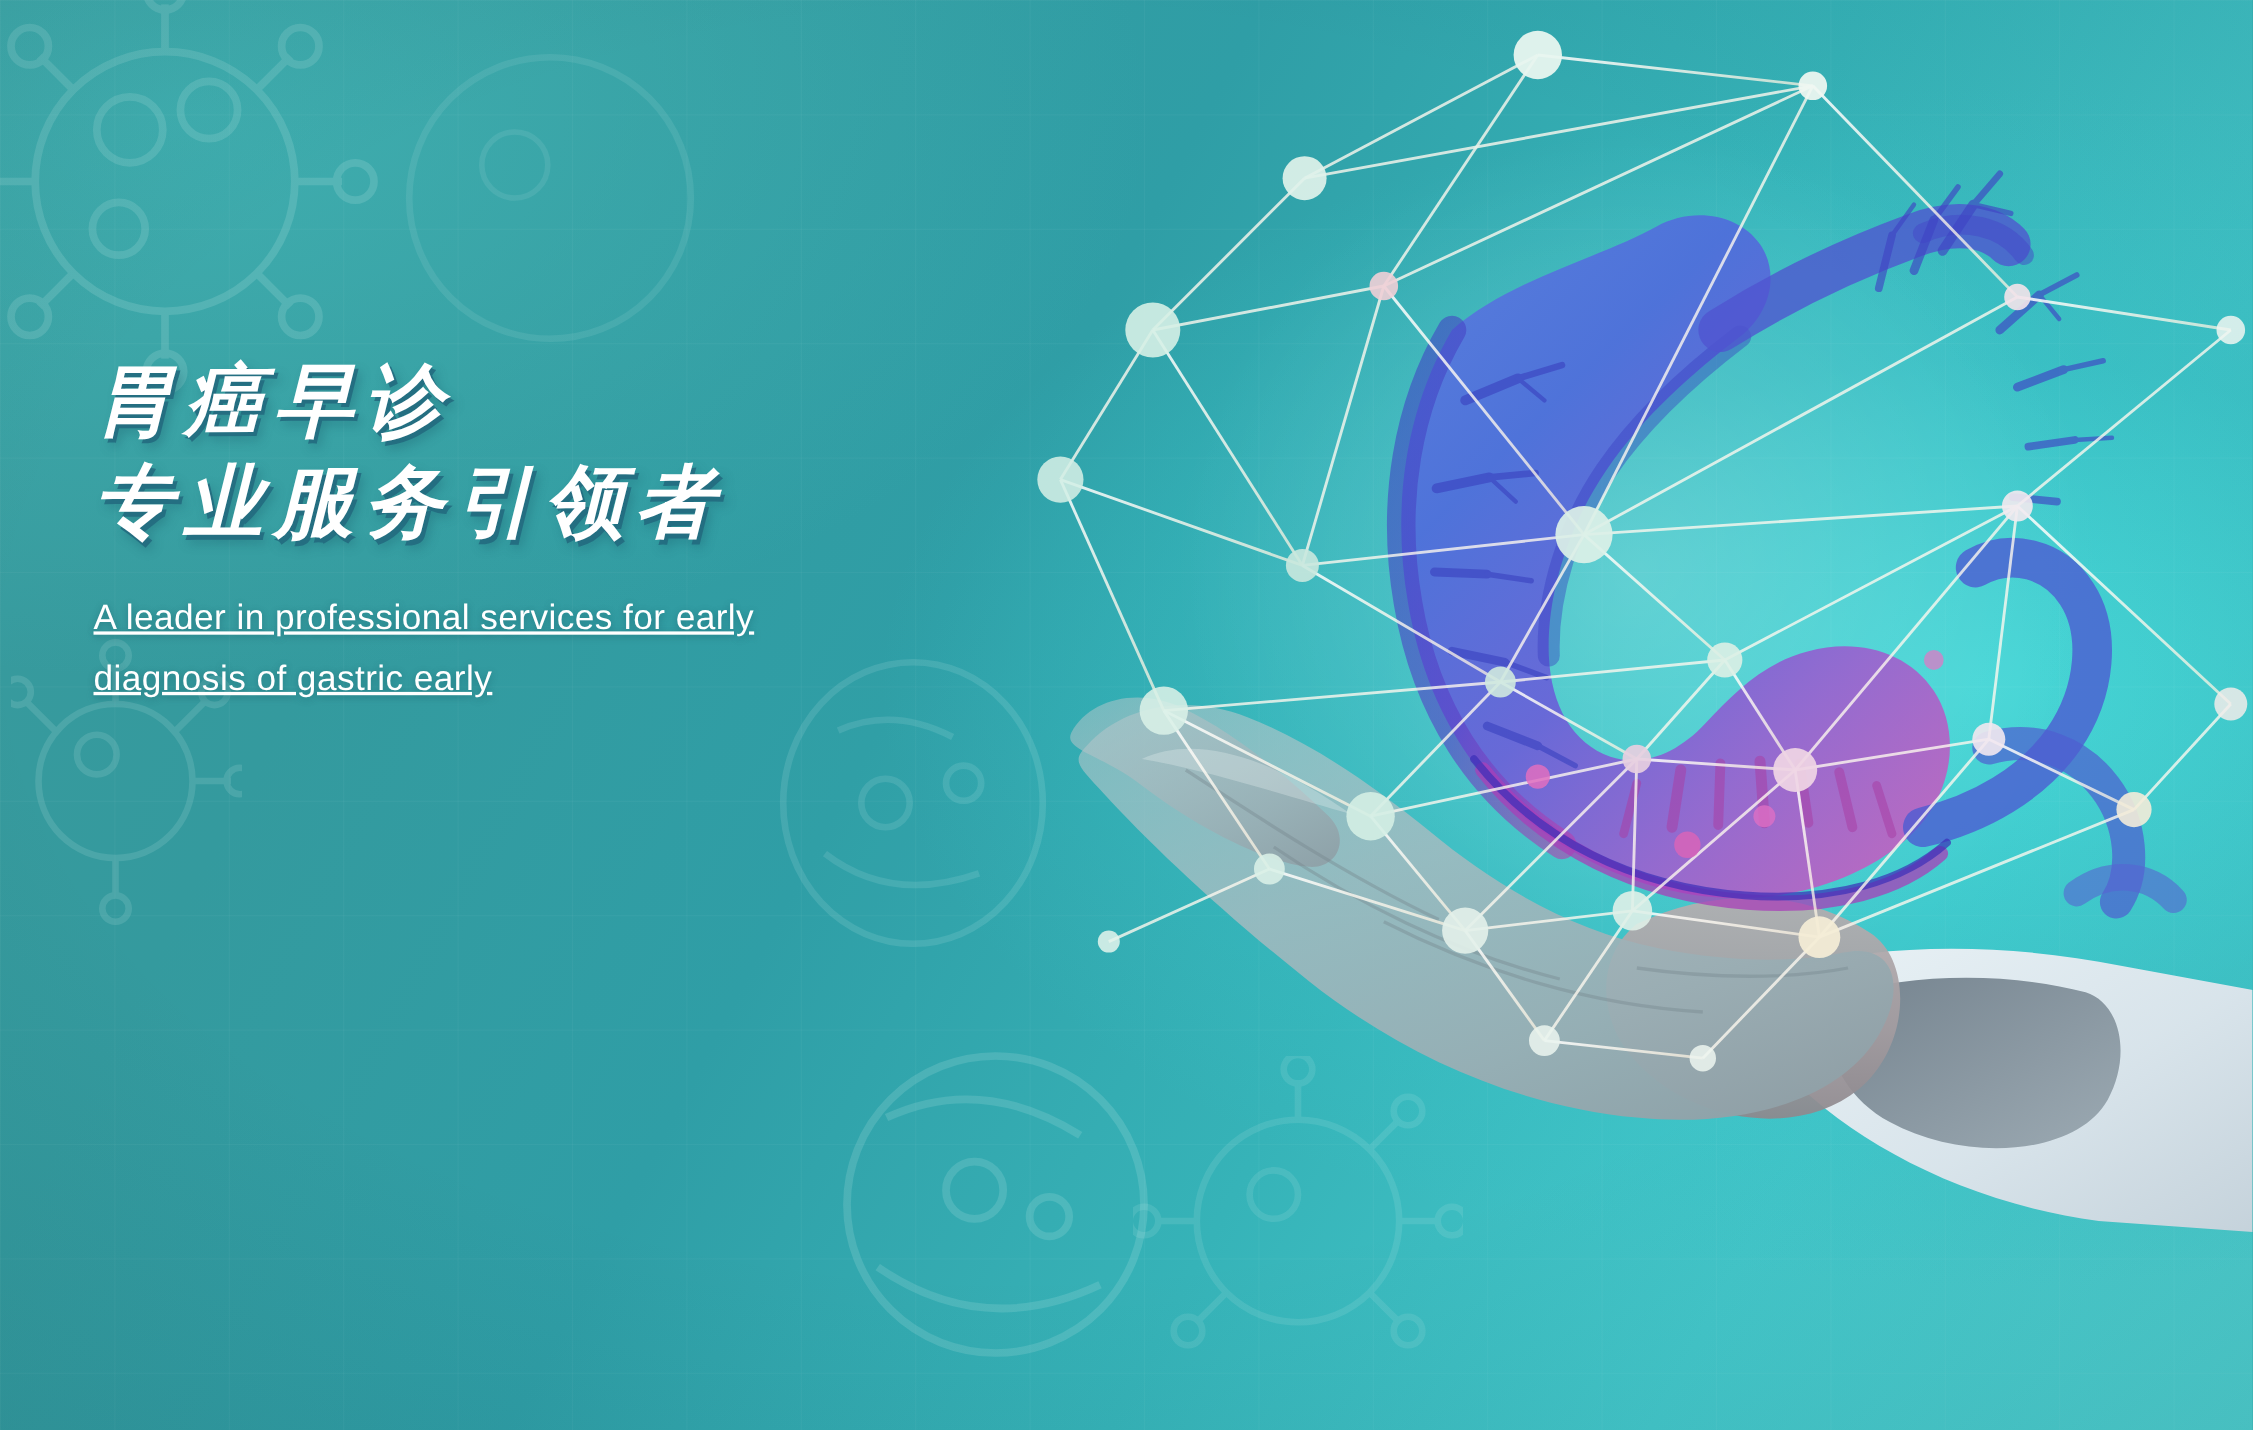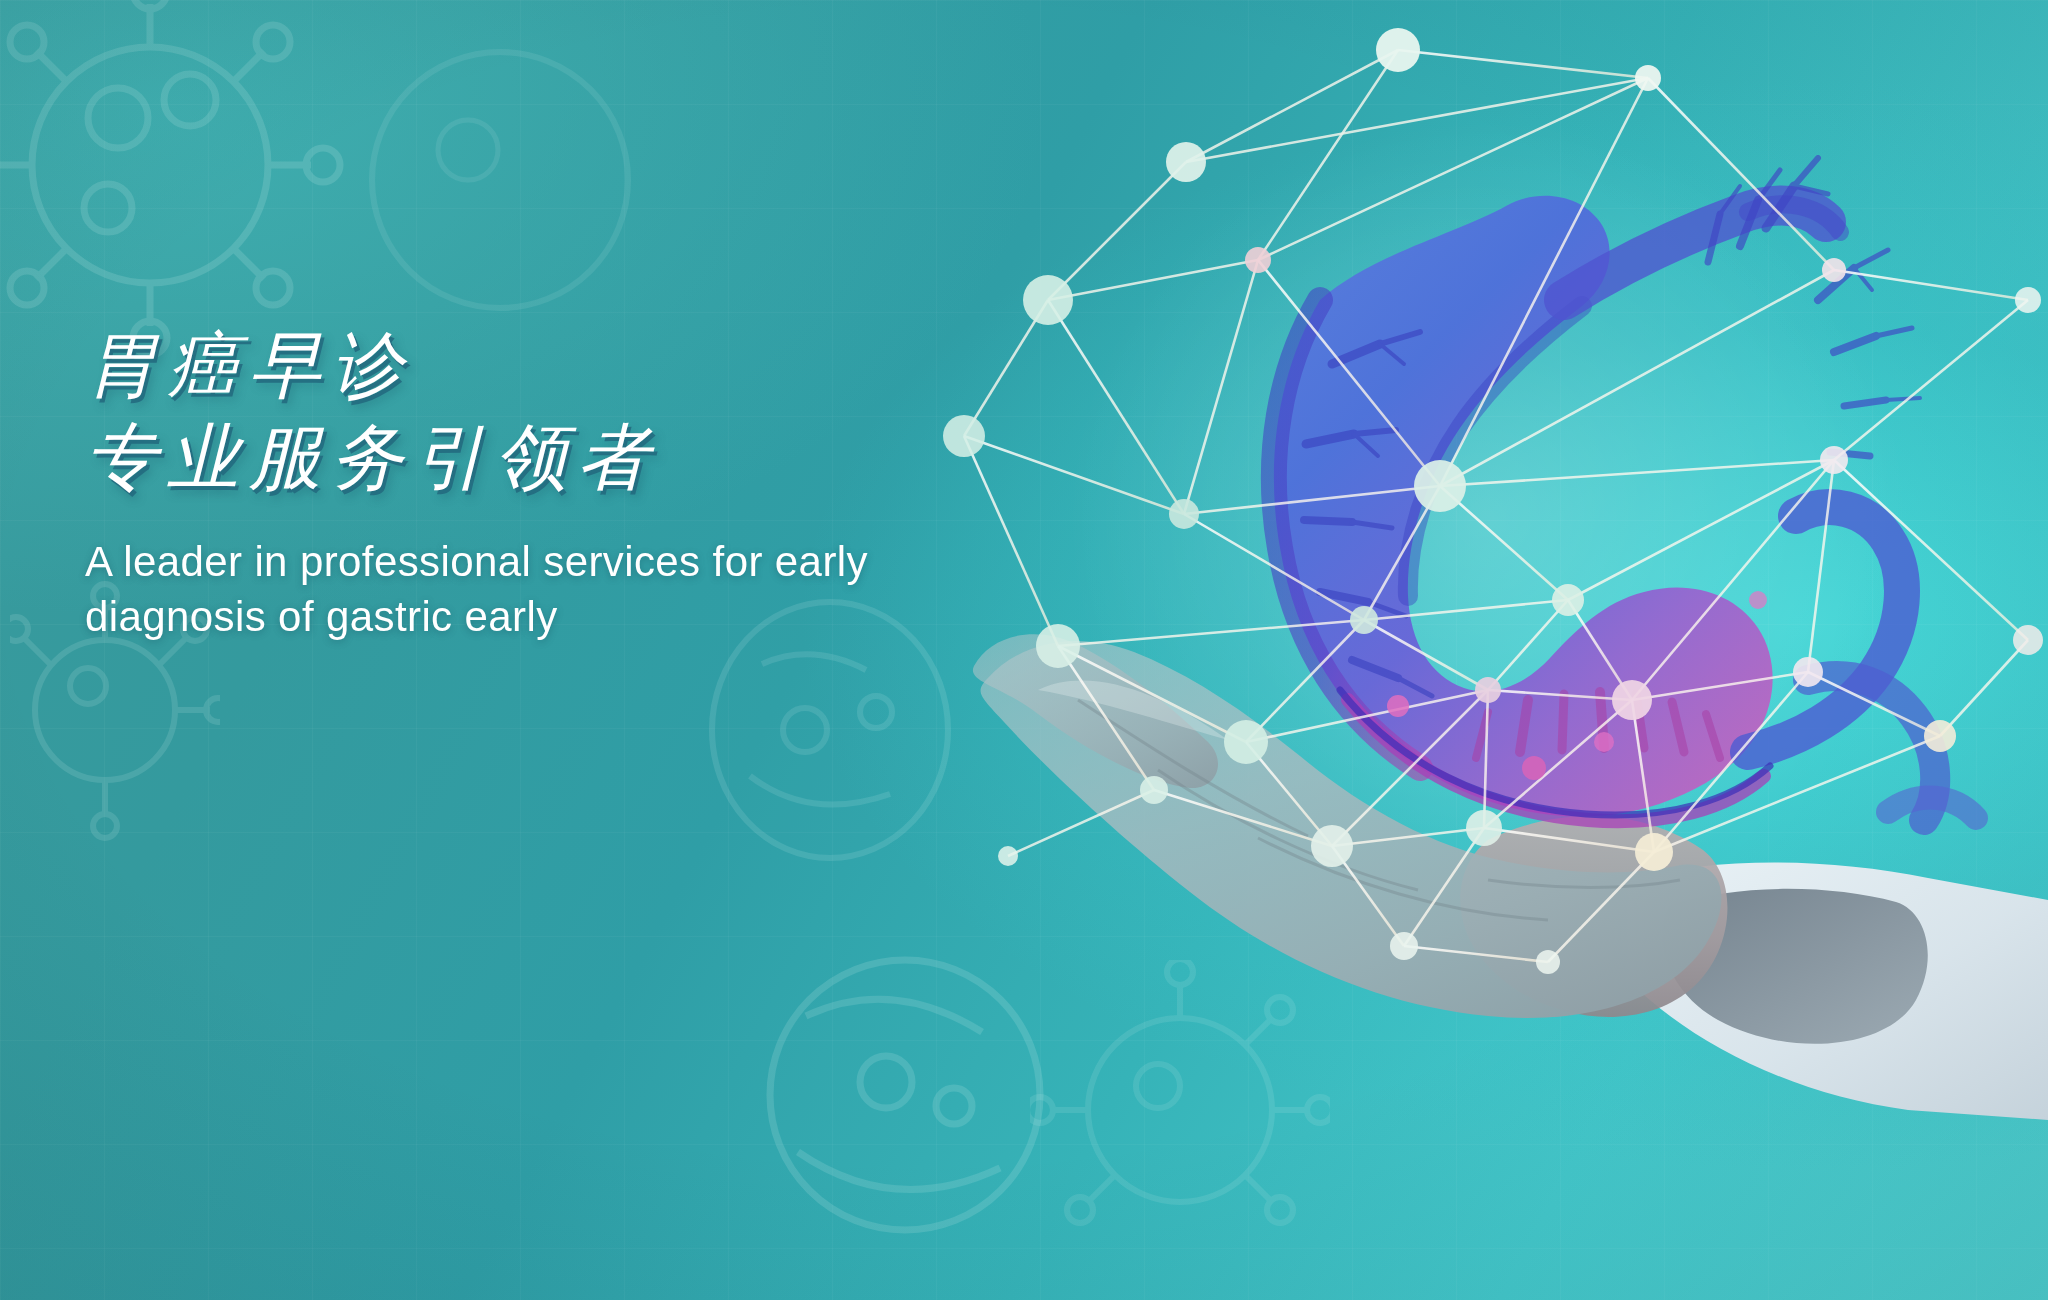--- a/index.html
+++ b/index.html
@@ -33,40 +33,41 @@
 
   
   .motif { position:absolute; opacity:0.17; pointer-events:none; }
   .motif svg { display:block; }
 
   
   .copy { position:absolute; left:85px; top:322px; width:900px; z-index:40; }
 
   .cn-line {
     font-size:72px;
-    font-weight:normal;
+    font-weight:bold;
     font-style:italic;
     color:#ffffff;
     letter-spacing:10px;
     line-height:86px;
     white-space:nowrap;
     text-shadow:
       3px 4px 0 rgba(34,104,126,0.85),
       5px 7px 10px rgba(20,80,96,0.35);
   }
   .cn-line.second { margin-top:6px; }
 
   .en-block { margin-top:34px; }
   .en-line {
-    font-size:42px;
+    font-size:32px;
     color:#ffffff;
     line-height:55px;
     letter-spacing:0.4px;
     white-space:nowrap;
     text-shadow:0 2px 7px rgba(18,78,92,0.42);
+    text-decoration:underline;
   }
 
   
   #art { position:absolute; right:0; top:0; width:1120px; height:1300px; z-index:30; }
   #art svg { display:block; width:1120px; height:1300px; }
 </style>
 </head>
 <body>
 
 <div id="banner">

